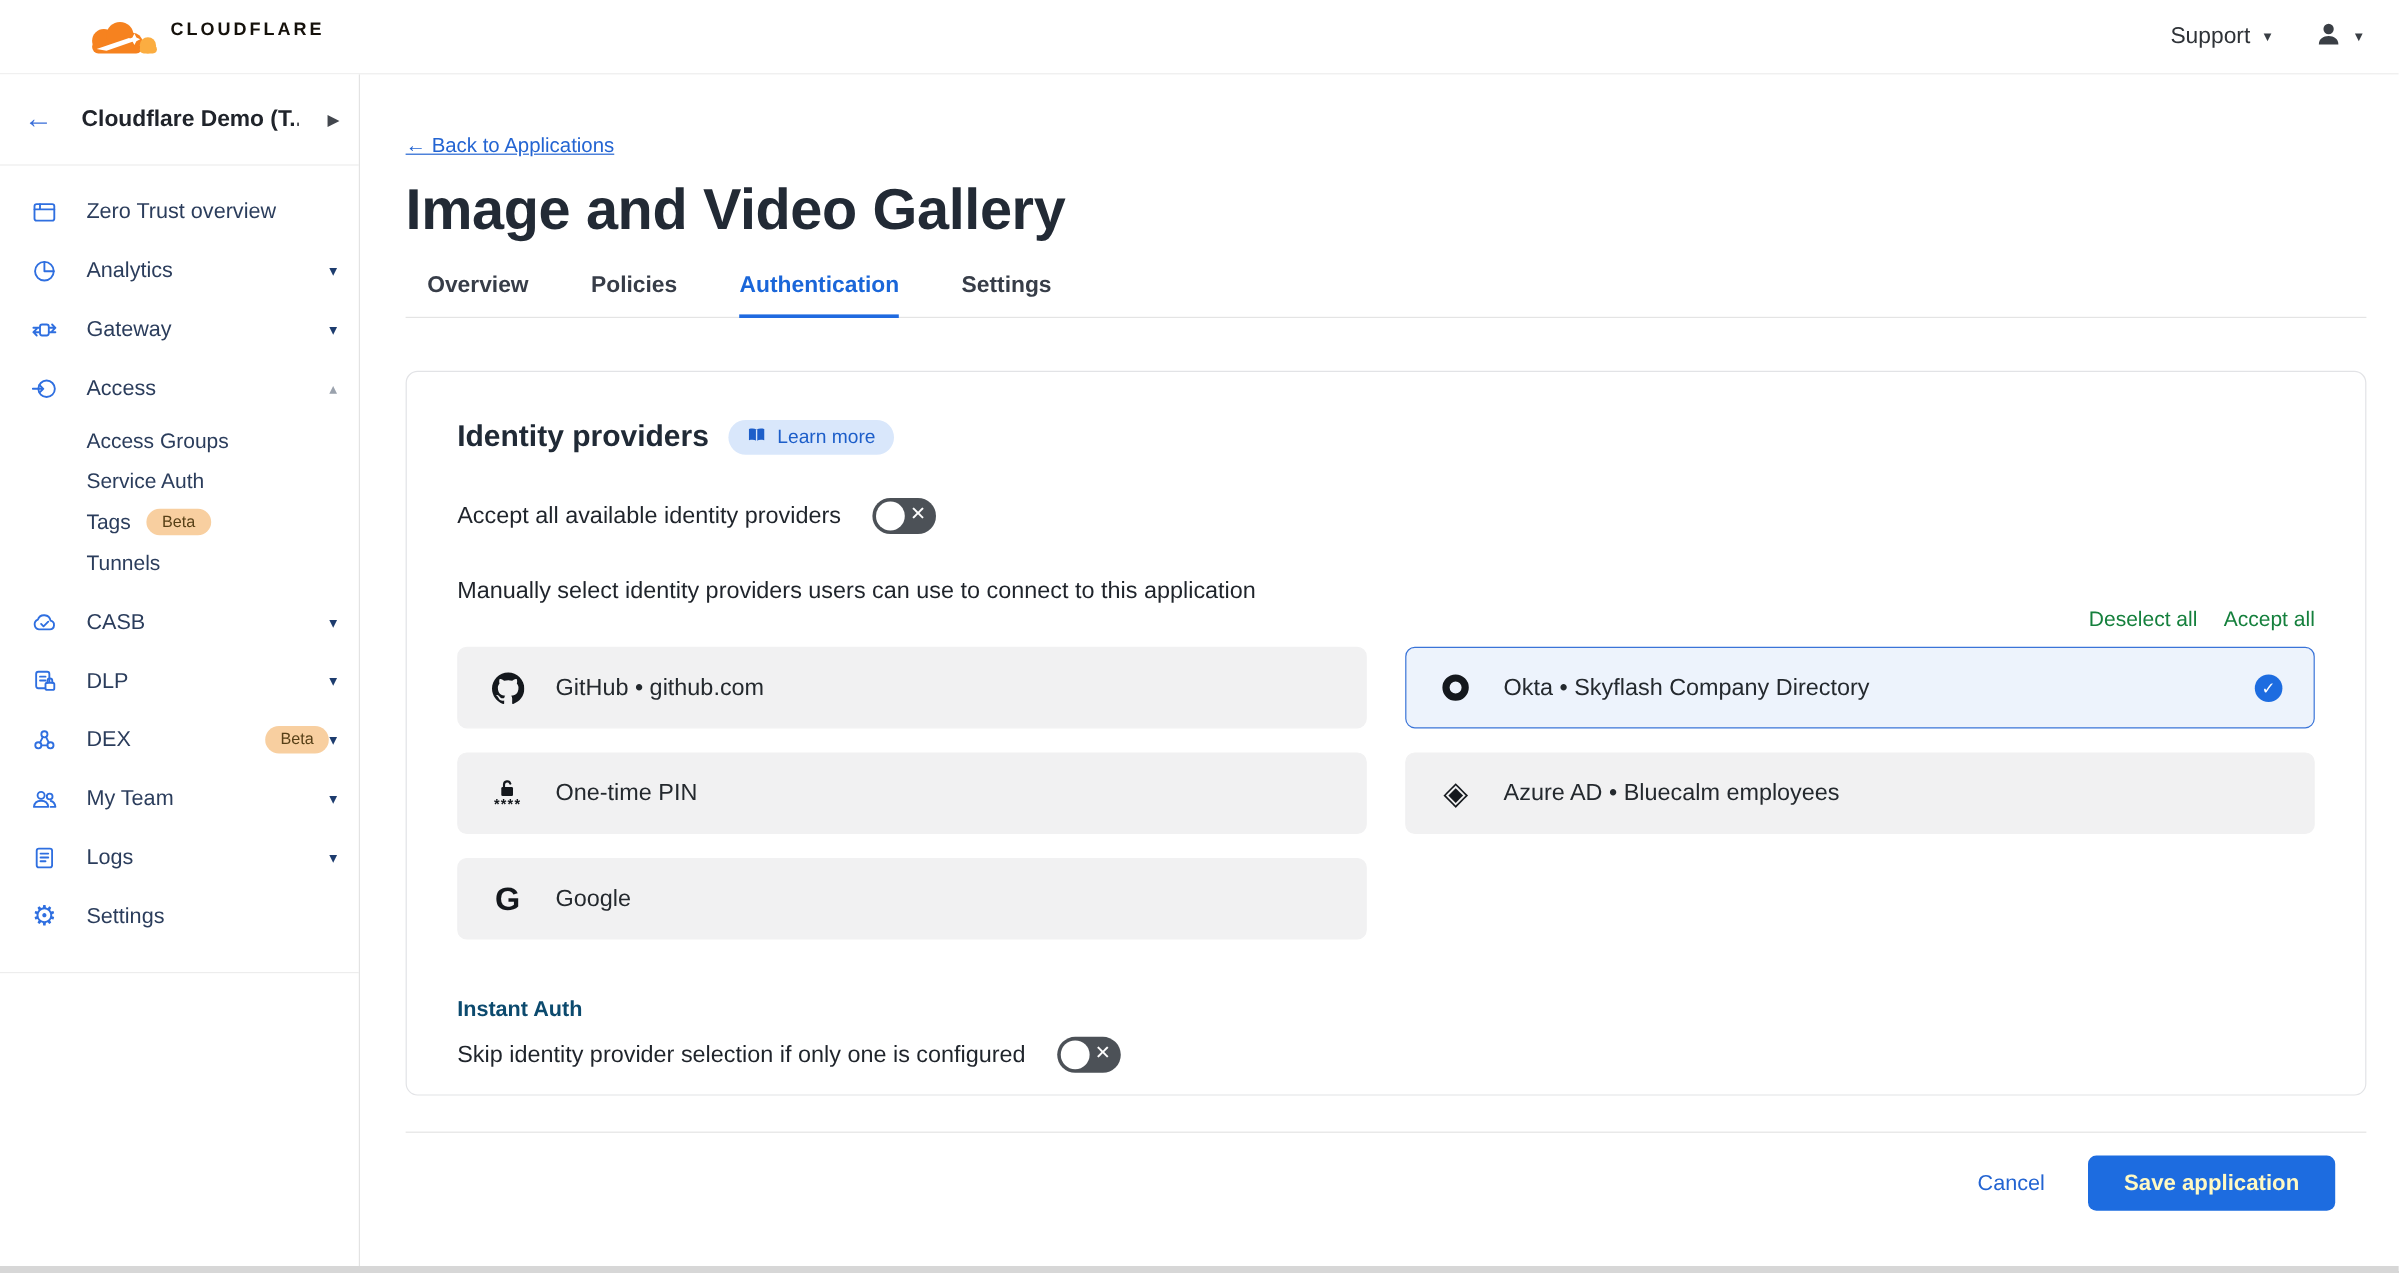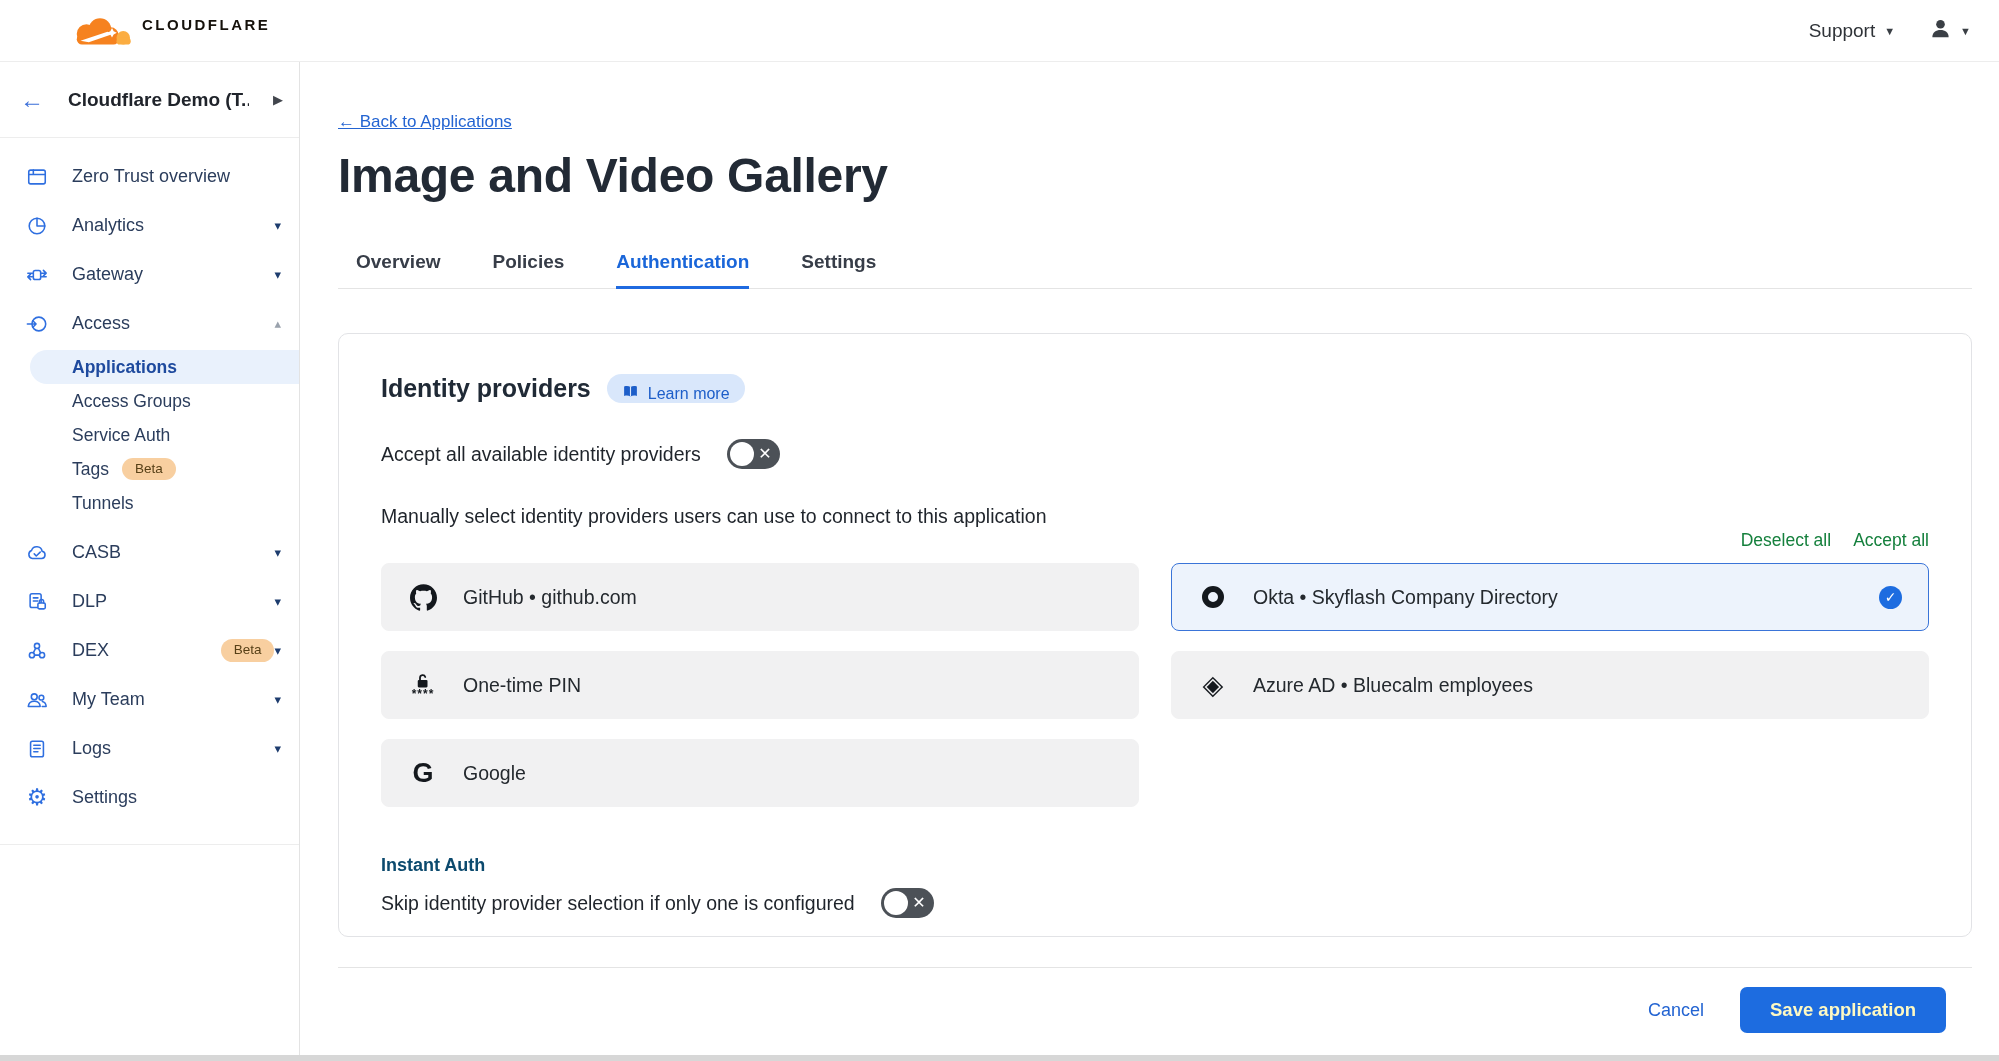--- a/index.html
+++ b/index.html
@@ -56,30 +56,30 @@
     margin-left:13px; background:#f8cfa0; color:#574017; font-size:13.5px;
     padding:3px 13px; border-radius:12px; line-height:1.25;
   }
   .side-divider { border-top:1px solid #ededed; margin-top:22px; }
 
   
   .main { flex:1; padding:50px 27px 0 38px; overflow:hidden; }
   .back-link { color:#2364d2; font-size:17px; text-decoration:underline; display:inline-block; }
   .page-title { font-size:48px; font-weight:700; color:#222a35; margin-top:16px; letter-spacing:-0.3px; }
 
-  .tabs { display:flex; gap:52px; margin-top:48px; padding-left:18px; border-bottom:1px solid #e4e4e4; }
+  .tabs { display:flex; gap:52px; margin-top:24px; padding-left:18px; border-bottom:1px solid #e4e4e4; }
   .tab { padding-bottom:13px; font-size:19px; font-weight:600; color:#373d48; border-bottom:3px solid transparent; margin-bottom:-1px; }
   .tab.active { color:#1a66d9; border-bottom-color:#1f6ae0; }
 
   
   .card { margin-top:44px; border:1px solid #e2e3e6; border-radius:10px; padding:40px 42px 18px; background:#fff; }
   .card-head { display:flex; align-items:center; gap:16px; }
   .card-title { font-size:25px; font-weight:700; color:#202a36; }
   .learn-more {
-    display:flex; align-items:flex-end; gap:9px; background:#d9e7fb; color:#1d5ec9;
+    display:flex; align-items:center; gap:9px; background:#d9e7fb; color:#1d5ec9;
     height:29px; padding:0 15px; border-radius:15px; font-size:16px;
   }
 
   .toggle-row { display:flex; align-items:center; gap:26px; margin-top:36px; font-size:19.5px; color:#1f242b; }
   .toggle { position:relative; width:53px; height:30px; border-radius:15px; background:#4c5157; flex:none; }
   .toggle .knob { position:absolute; left:3px; top:3px; width:24px; height:24px; border-radius:50%; background:#fff; }
   .toggle .x { position:absolute; right:8px; top:50%; transform:translateY(-52%); color:#fff; font-size:16px; line-height:1; }
 
   .manual-text { margin-top:36px; font-size:19.5px; color:#1f242b; }
 
@@ -204,23 +204,20 @@
           <svg width="22" height="22" viewBox="0 0 24 24">
               <circle cx="14" cy="12" r="7.5"></circle>
               <path d="M1.5 12H11 M7.5 8.5 11 12l-3.5 3.5"></path>
             </svg>
         </span>
         <span class="nav-label">Access</span>
         <span class="chev up">▴</span>
       </div>
 
       <div class="sub-list">
-        <div class="sub-item active interact">
-          <span>Applications</span>
-        </div>
         <div class="sub-item interact">
           <span>Access Groups</span>
         </div>
         <div class="sub-item interact">
           <span>Service Auth</span>
         </div>
         <div class="sub-item interact">
           <span>Tags</span>
           <span class="beta-badge">Beta</span>
         </div>

